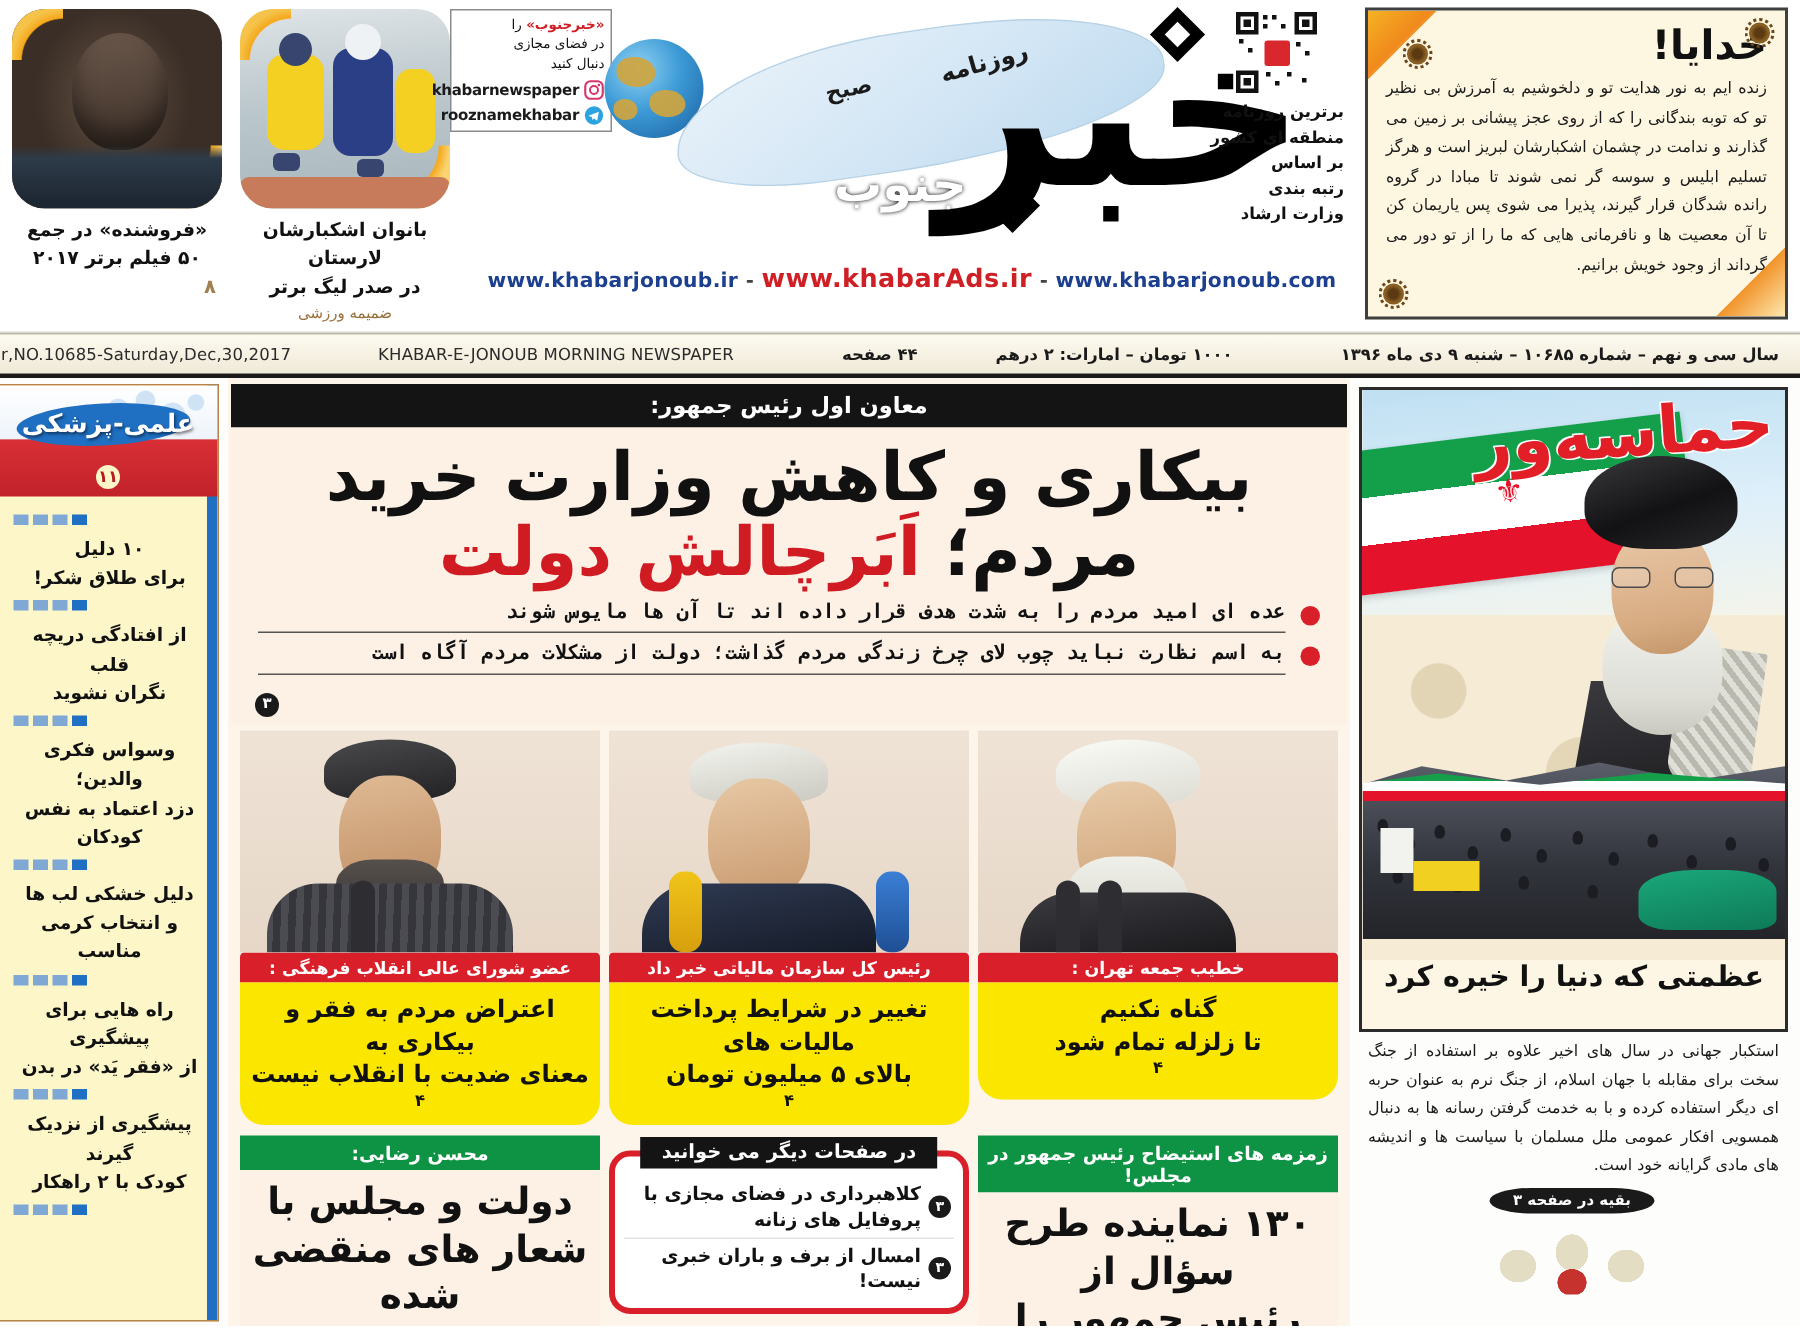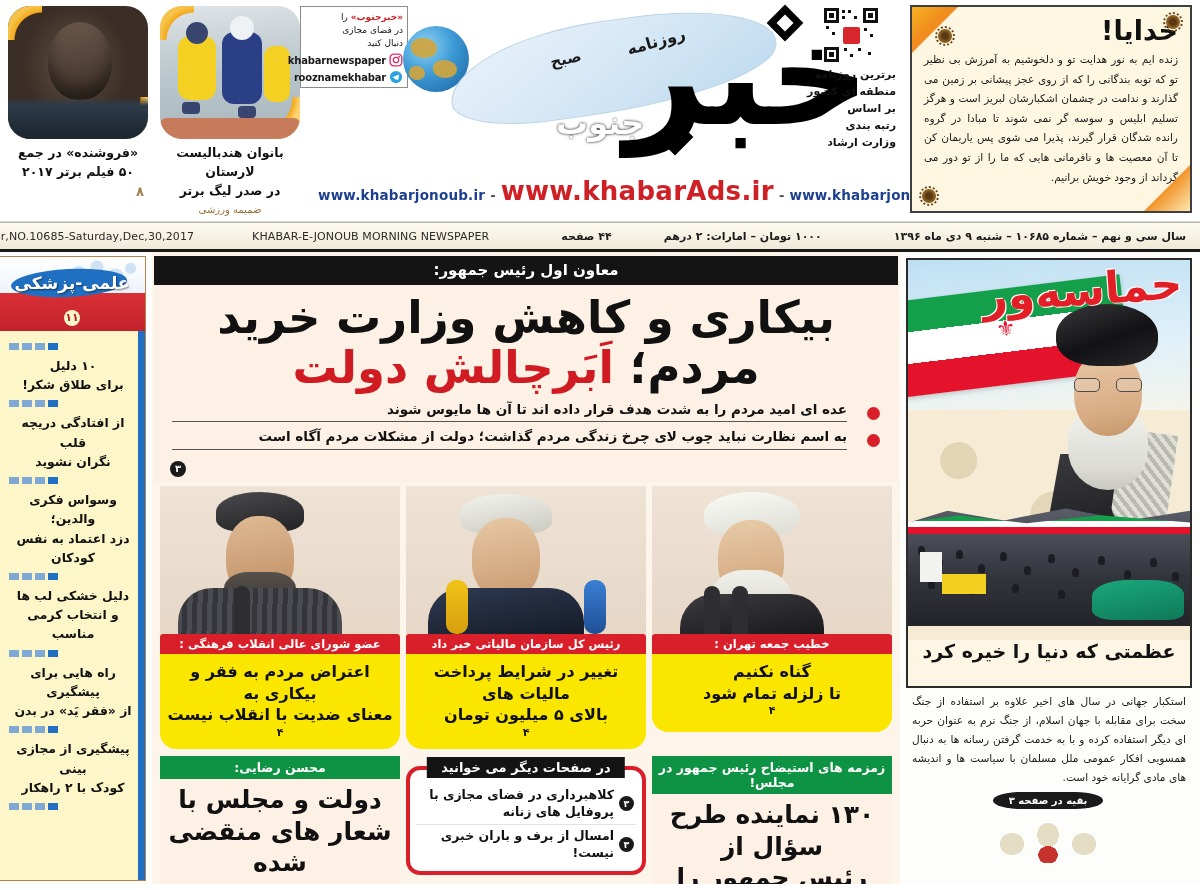--- a/index.html
+++ b/index.html
@@ -174,21 +174,21 @@
   .dia {
     position:absolute; width:26px; height:26px; background:#000; transform:rotate(45deg);
   }
   .dia::after{content:"";position:absolute;left:7px;top:7px;width:12px;height:12px;background:#fff;transform:rotate(0);}
 
   .urls {
     position:absolute; left:318px; top:176px; width:580px; text-align:center;
     direction: ltr; white-space:nowrap;
   }
   .url-a { font-size:13.5px; font-weight:bold; color:#1c3f8f; letter-spacing:.2px;}
-  .url-b { font-size:26px;   font-weight:bold; color:#cf2026; letter-spacing:.3px;}
+  .url-b { font-size:17px;   font-weight:bold; color:#cf2026; letter-spacing:.3px;}
   .url-c { font-size:13.5px; font-weight:bold; color:#1c3f8f; letter-spacing:.2px;}
   .url-dash { color:#444; font-weight:bold; font-size:13px; }
 
   
   .qr {
     position:absolute; left:824px; top:8px; width:54px; height:54px;
     background:#fff;
   }
   .qr-cell { position:absolute; background:#111; }
   .qr-logo {
@@ -385,22 +385,22 @@
     font-size:15px; font-weight:bold; padding:5px 0 6px 0;
   }
   .lede-wrap { background:#fdf0e4; padding: 4px 10px 3px 10px; }
   .headline {
     text-align:center; font-size:45px; font-weight:bold; line-height:1.12;
     color:#111; letter-spacing:-1px; padding: 4px 0 2px 0;
   }
   .headline .red { color:#d01b22; }
   .bullets { padding: 4px 8px 2px 8px; }
   .bullet {
-    display:flex; align-items:center; justify-content:flex-start;
-    gap:20px; margin-bottom:5px; direction: rtl;
+    display:flex; align-items:flex-start; justify-content:flex-start;
+    gap:10px; margin-bottom:5px; direction: rtl; font-family: Liberation Mono, monospace;
   }
   .bdot {
     flex:0 0 13px; width:13px; height:13px; border-radius:50%;
     background:#d9202a; margin-top:4px;
   }
   .btxt {
     font-size:13.5px; font-weight:bold; color:#111; line-height:1.45;
     border-bottom:1px solid #555; padding-bottom:2px; flex:1;
   }
   .pagebadge {
@@ -562,21 +562,21 @@
         <span class="sp-fig sp-y" style="left:18px;top:30px;width:38px;height:64px;border-radius:12px;"></span>
         <span class="sp-fig sp-s" style="left:26px;top:16px;width:22px;height:22px;border-radius:50%;"></span>
         <span class="sp-fig sp-b" style="left:62px;top:26px;width:40px;height:72px;border-radius:12px;"></span>
         <span class="sp-fig sp-w" style="left:70px;top:10px;width:24px;height:24px;border-radius:50%;"></span>
         <span class="sp-fig sp-y" style="left:104px;top:40px;width:26px;height:56px;border-radius:10px;"></span>
         <span class="sp-fig sp-s" style="left:22px;top:96px;width:18px;height:12px;border-radius:4px;"></span>
         <span class="sp-fig sp-s" style="left:78px;top:100px;width:18px;height:12px;border-radius:4px;"></span>
         <span class="sp-fig" style="left:0;top:112px;width:140px;height:21px;background:#c77b5a;"></span>
       </div>
       <div class="promo-cap">
-        <div>بانوان هندبالیست لارستان</div>
+        <div>بانوان اشکبارشان لارستان</div>
         <div>در صدر لیگ برتر</div>
       </div>
       <div class="promo-sub">ضمیمه ورزشی</div>
     </div>
 
     <div class="social-box">
       <div class="social-txt">
         <div><span class="red">«خبرجنوب»</span> را</div>
         <div>در فضای مجازی</div>
         <div>دنبال کنید</div>
@@ -931,21 +931,21 @@
             <div>از «فقر یَد» در بدن</div>
           </div>
 
           <div class="sci-sep">
               <i></i>
               <i></i>
               <i></i>
               <i></i>
             </div>
           <div class="sci-item">
-            <div>پیشگیری از مجازی بینی</div>
+            <div>پیشگیری از نزدیک گیرند</div>
             <div>کودک با ۲ راهکار</div>
           </div>
 
           <div class="sci-sep">
               <i></i>
               <i></i>
               <i></i>
               <i></i>
             </div>
         </div>

